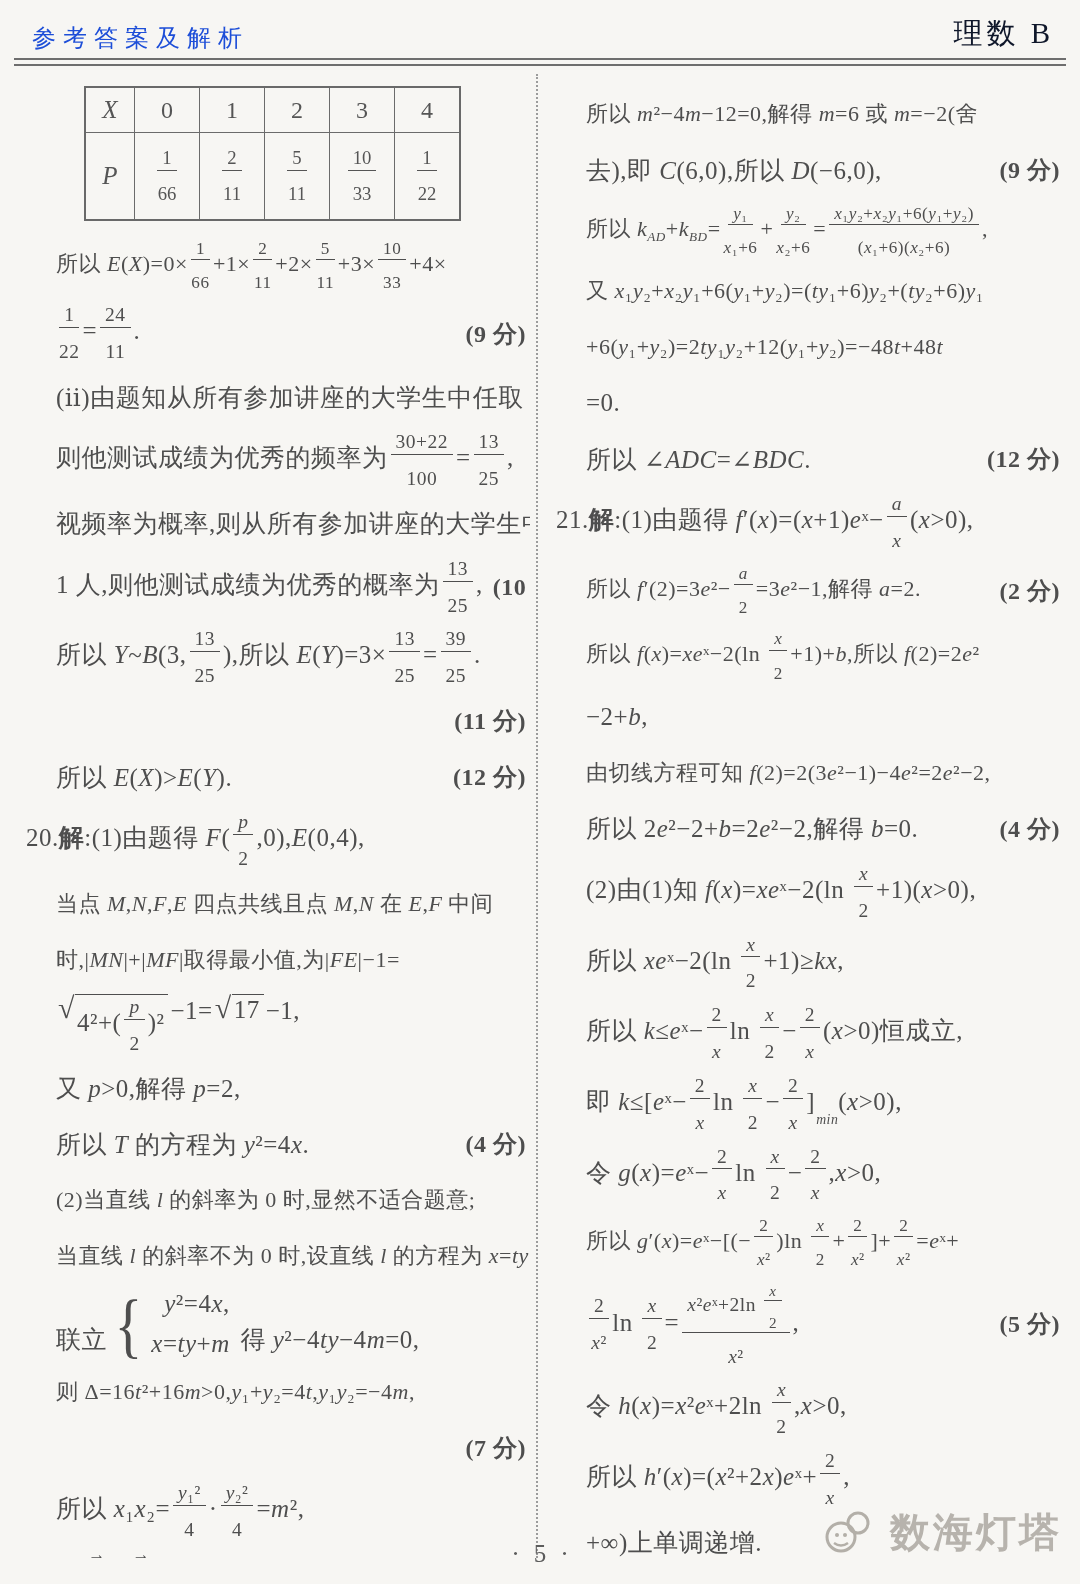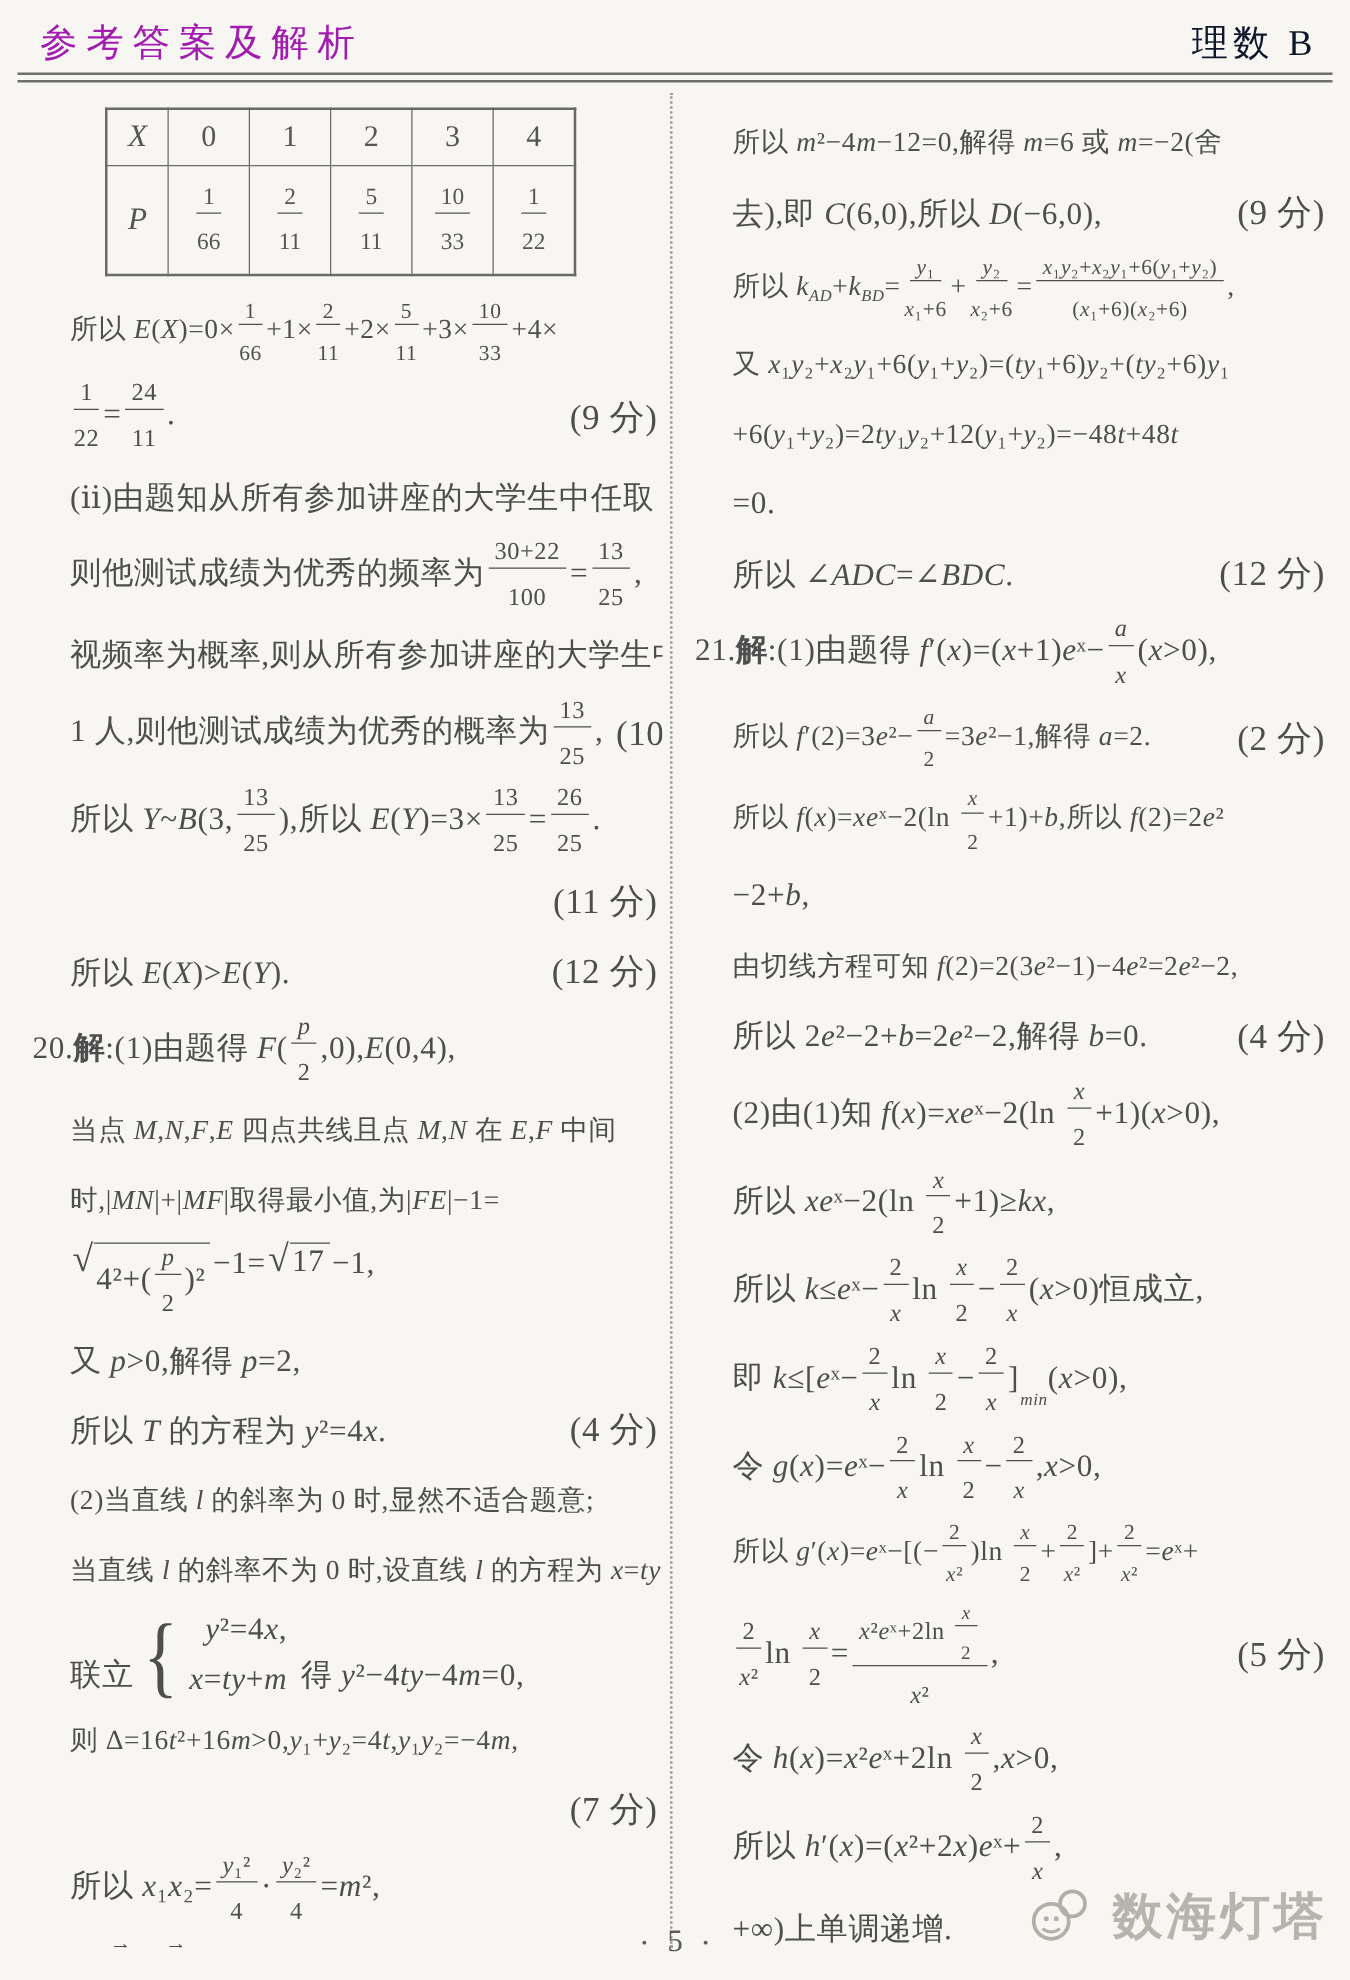--- a/index.html
+++ b/index.html
@@ -3,42 +3,42 @@
 <meta charset="utf-8">
 <style>
   html,body{margin:0;padding:0;}
   body{
     width:1080px;height:1584px;position:relative;overflow:hidden;
     background:#f7f6f3;color:#4e4e4e;
     font-family:"Liberation Serif","DejaVu Serif",serif;
   }
   
   .header{position:absolute;top:14px;left:32px;right:26px;display:flex;justify-content:space-between;align-items:flex-end;}
-  .header .title{font-size:30px;letter-spacing:7px;color:#a21caf;}
+  .header .title{font-size:24px;letter-spacing:7px;color:#1d4ed8;}
   .header .subject{font-size:29px;letter-spacing:4px;color:#0f172a;}
   .rule{position:absolute;top:58px;left:14px;right:14px;height:4px;border-top:2px solid #6e6e6e;border-bottom:2px solid #6e6e6e;}
   
   .divider{position:absolute;left:536px;top:74px;bottom:26px;width:0;border-left:2px dotted #9c9c9c;}
   .col{position:absolute;top:78px;height:1480px;overflow:hidden;}
   .col-left{left:26px;width:504px;}
   .col-right{left:556px;width:508px;padding-top:14px;box-sizing:border-box;}
   
   .tblwrap{margin:8px 0 18px 58px;}
   table.dist{border-collapse:collapse;border:2.5px solid #696969;}
   table.dist td{border:1.8px solid #6b6b6b;text-align:center;vertical-align:middle;font-size:24px;color:#555;}
   table.dist tr.rx td{height:42px;}
   table.dist tr.rp td{height:84px;}
   table.dist td.lbl{width:46px;font-style:italic;font-size:25px;}
   table.dist td.val{width:62px;}
   
   .line{display:flex;align-items:center;margin:0 4px 12px 30px;min-height:44px;font-size:25px;letter-spacing:0.5px;}
   .line.hang{margin-left:0;}
   .line.small{font-size:22px;}
   .mline{white-space:nowrap;}
-  .score{margin-left:auto;white-space:nowrap;font-size:28px;padding-left:10px;}
+  .score{margin-left:auto;white-space:nowrap;font-size:24px;padding-left:10px;font-weight:bold;}
   .mbold{font-weight:bold;}
   
   .frac{display:inline-flex;flex-direction:column;align-items:center;vertical-align:middle;margin:0 3px;font-size:0.78em;line-height:1.12;}
   .fnum{border-bottom:1.8px solid currentColor;padding:0 5px 1px;}
   .fden{padding-top:13px;}
   .sqrt{display:inline-flex;align-items:flex-start;margin:0 2px;}
   .rsym{font-size:1.2em;line-height:1;transform:translateY(-1px);font-style:normal;}
   .rbody{border-top:1.8px solid currentColor;padding:1px 4px 0 2px;}
   .vec{display:inline-block;position:relative;margin:0 3px;padding-top:2px;}
   .vec::before{content:"→";position:absolute;top:-0.85em;left:50%;transform:translateX(-50%);font-size:0.78em;}
@@ -151,21 +151,21 @@
         <span class="score">(10 分)</span>
       </div>
       <div class="line">
         <span class="mline">所以 <i>Y</i>~<i>B</i>(3,<span class="frac">
             <span class="fnum">13</span>
             <span class="fden">25</span>
           </span>),所以 <i>E</i>(<i>Y</i>)=3×<span class="frac">
             <span class="fnum">13</span>
             <span class="fden">25</span>
           </span>=<span class="frac">
-            <span class="fnum">26</span>
+            <span class="fnum">39</span>
             <span class="fden">25</span>
           </span>.</span>
       </div>
       <div class="line">
         <span class="mline"></span>
         <span class="score">(11 分)</span>
       </div>
       <div class="line">
         <span class="mline">所以 <i>E</i>(<i>X</i>)&gt;<i>E</i>(<i>Y</i>).</span>
         <span class="score">(12 分)</span>

